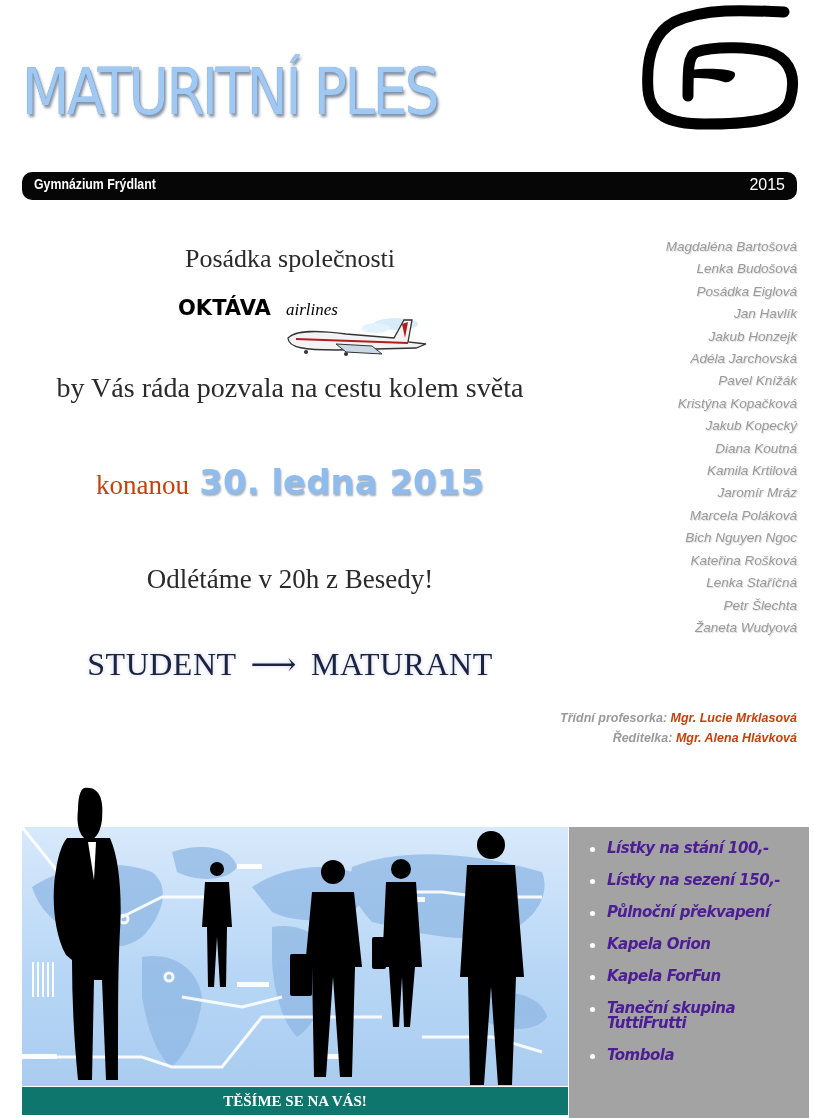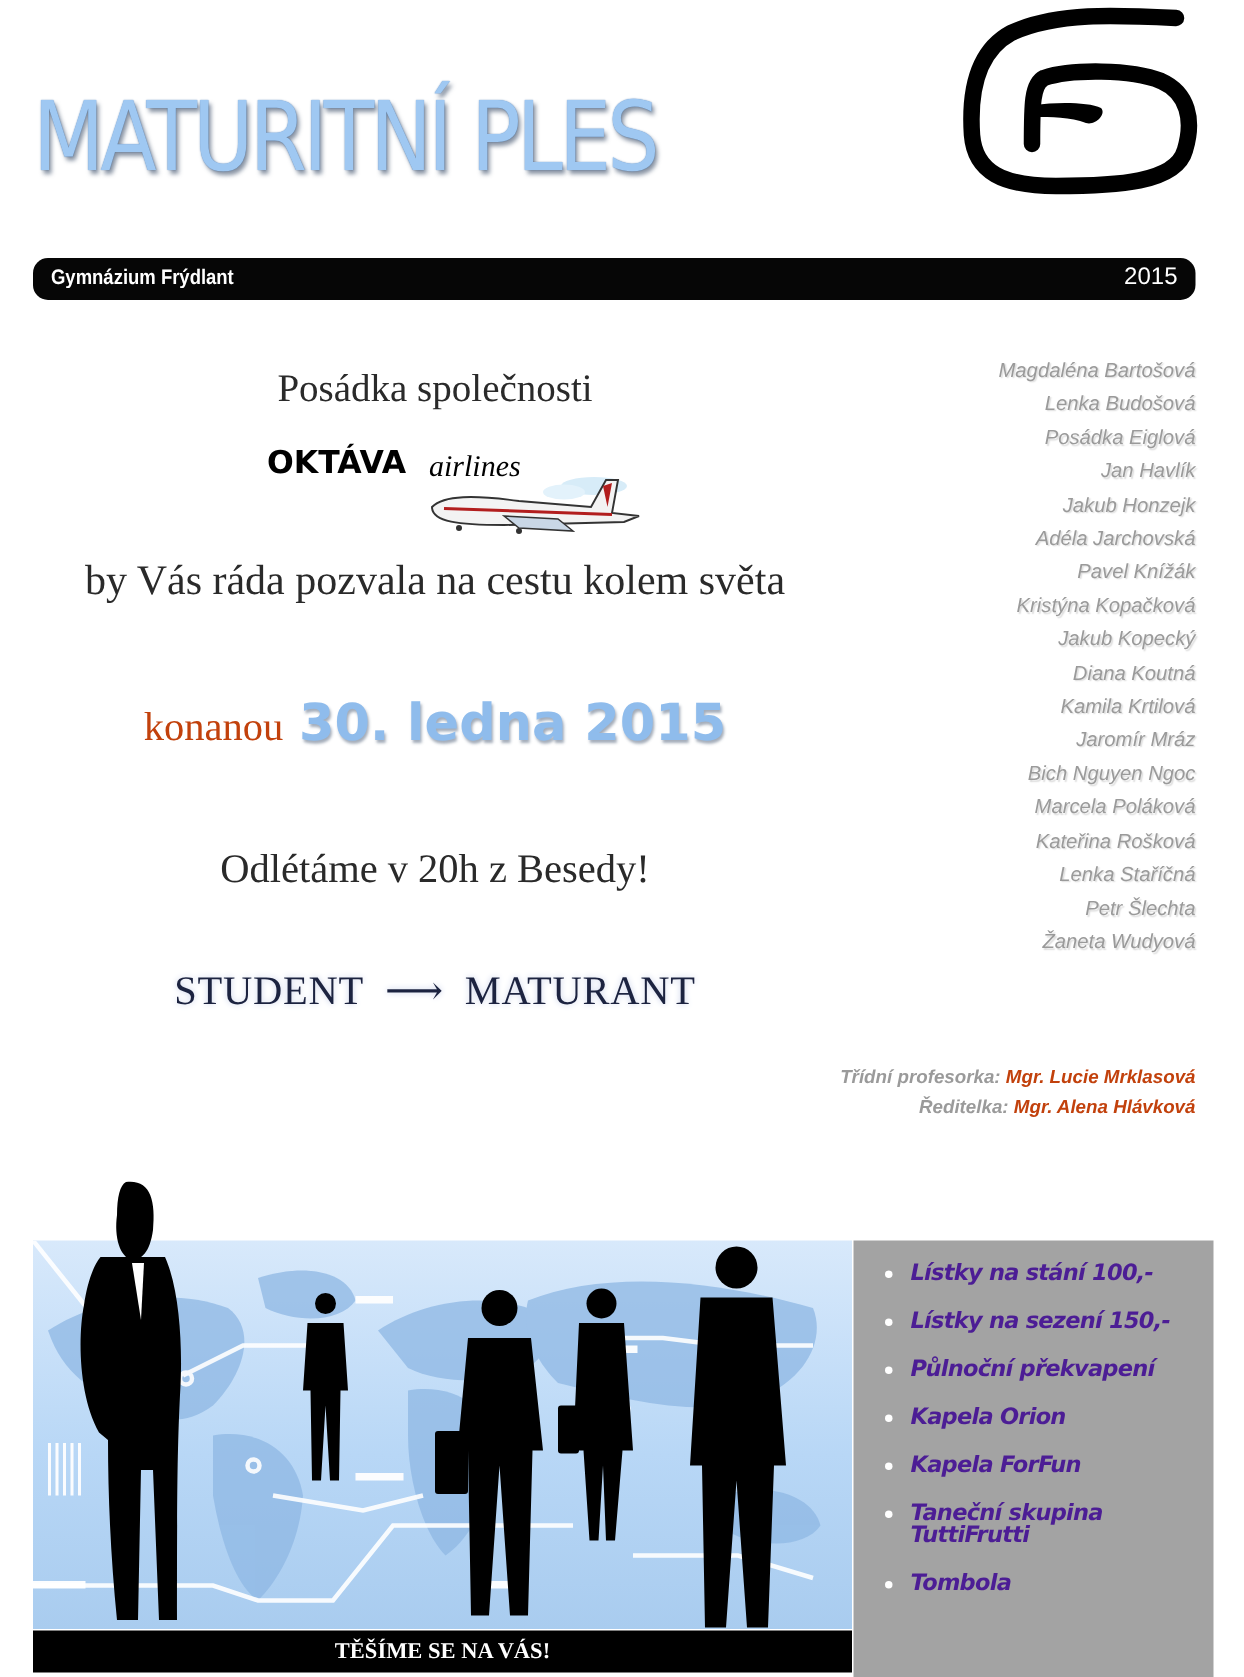--- a/index.html
+++ b/index.html
@@ -19,39 +19,39 @@
     background: #060606; color: #ffffff; border-radius: 10px;
   }
   .topbar .school { position: absolute; left: 12px; top: 4px; font-family: "Liberation Sans", sans-serif; font-size: 14px; font-weight: bold; transform: scaleX(0.88); transform-origin: left; }
   .topbar .year { position: absolute; right: 12px; top: 4px; font-family: "Liberation Sans", sans-serif; font-size: 16px; }
 
   .serif { font-family: "Liberation Serif", serif; color: #2a2a2a; }
   .center { position: absolute; text-align: center; }
   .l1 { left: 60px; width: 460px; top: 244px; font-size: 26px; }
   .airline { position: absolute; left: 176px; top: 294px; width: 260px; height: 64px; }
   .airline .name { position: absolute; left: 2px; top: 2px; font-family: "DejaVu Sans", sans-serif; font-weight: bold; font-size: 21px; color: #000; letter-spacing: 0px; }
-  .airline .sub { position: absolute; left: 110px; top: 6px; font-family: "Liberation Serif", serif; font-style: italic; font-size: 20px; color: #000; }
+  .airline .sub { position: absolute; left: 110px; top: 6px; font-family: "Liberation Serif", serif; font-style: italic; font-size: 17px; color: #000; }
   .airline svg { position: absolute; left: 100px; top: 18px; }
   .l2 { left: 40px; width: 500px; top: 372px; font-size: 28px; }
   .l3 { left: 90px; width: 400px; top: 462px; }
   .l3 .small { font-size: 27px; color: #c2410c; font-family: "Liberation Serif", serif; vertical-align: baseline; }
   .l3 .date { font-family: "DejaVu Sans", sans-serif; font-weight: bold; font-size: 34px; color: #8fbcec; text-shadow: 1px 2px 2px rgba(50,70,100,0.45); margin-left: 6px; }
   .l4 { left: 80px; width: 420px; top: 564px; font-size: 27px; }
-  .l5 { left: 80px; width: 420px; top: 645px; font-family: "Liberation Serif", serif; font-size: 27px; color: #1c2340; text-shadow: 0 0 4px #c7cfe8, 0 0 2px #ffffff; letter-spacing: 0.5px; }
+  .l5 { left: 80px; width: 420px; top: 645px; font-family: "Liberation Serif", serif; font-size: 32px; color: #1c2340; text-shadow: 0 0 4px #c7cfe8, 0 0 2px #ffffff; letter-spacing: 0.5px; }
   .l5 .arrow { display: inline-block; margin: 0 14px; font-family: "DejaVu Serif", serif; }
 
   .names { position: absolute; right: 32px; top: 236px; width: 200px; text-align: right; }
   .names div { font-family: "Liberation Sans", sans-serif; font-style: italic; font-size: 13.5px; line-height: 22.4px; color: #9a9a9a; text-shadow: 1px 1px 1px rgba(0,0,0,0.15); }
 
   .staff { position: absolute; right: 32px; top: 708px; width: 320px; text-align: right; font-family: "Liberation Sans", sans-serif; font-size: 12.5px; font-style: italic; font-weight: bold; line-height: 20px; }
   .staff .role { color: #9a9a9a; }
   .staff .person { color: #c2410c; }
 
   .photo { position: absolute; left: 22px; top: 827px; width: 546px; height: 259px; background: linear-gradient(180deg,#d8e9fb 0%, #b8d7f6 55%, #a9ccef 100%); overflow: hidden; }
-  .banner { position: absolute; left: 22px; top: 1087px; width: 546px; height: 28px; background: #000000; color: #fff; text-align: center; font-family: "Liberation Serif", serif; font-size: 15px; line-height: 28px; font-weight: bold; }
+  .banner { position: absolute; left: 22px; top: 1087px; width: 546px; height: 28px; background: #0f766e; color: #fff; text-align: center; font-family: "Liberation Serif", serif; font-size: 15px; line-height: 28px; font-weight: bold; }
 
   .panel { position: absolute; left: 569px; top: 827px; width: 240px; height: 291px; background: #a3a3a3; }
   .panel ul { margin: 0; padding: 14px 0 0 38px; list-style: none; }
   .panel li { position: relative; font-family: "DejaVu Sans", sans-serif; font-style: italic; font-weight: bold; color: #4c1d95; font-size: 15px; line-height: 15px; margin-bottom: 17px; letter-spacing: -0.5px; }
   .panel li::before { content: ""; position: absolute; left: -17px; top: 6px; width: 5px; height: 5px; border-radius: 50%; background: #fff; }
 </style>
 </head>
 <body>
 
 <div class="title">MATURITNÍ PLES</div>
@@ -102,22 +102,22 @@
     <div>Posádka Eiglová</div>
     <div>Jan Havlík</div>
     <div>Jakub Honzejk</div>
     <div>Adéla Jarchovská</div>
     <div>Pavel Knížák</div>
     <div>Kristýna Kopačková</div>
     <div>Jakub Kopecký</div>
     <div>Diana Koutná</div>
     <div>Kamila Krtilová</div>
     <div>Jaromír Mráz</div>
+    <div>Marcela Poláková</div>
     <div>Bich Nguyen Ngoc</div>
-    <div>Marcela Poláková</div>
     <div>Kateřina Rošková</div>
     <div>Lenka Staříčná</div>
     <div>Petr Šlechta</div>
     <div>Žaneta Wudyová</div>
   </div>
 
 <div class="staff" id="staff">
     <div><span class="role">Třídní profesorka:</span> <span class="person">Mgr. Lucie Mrklasová</span></div>
     <div><span class="role">Ředitelka:</span> <span class="person">Mgr. Alena Hlávková</span></div>
   </div>

